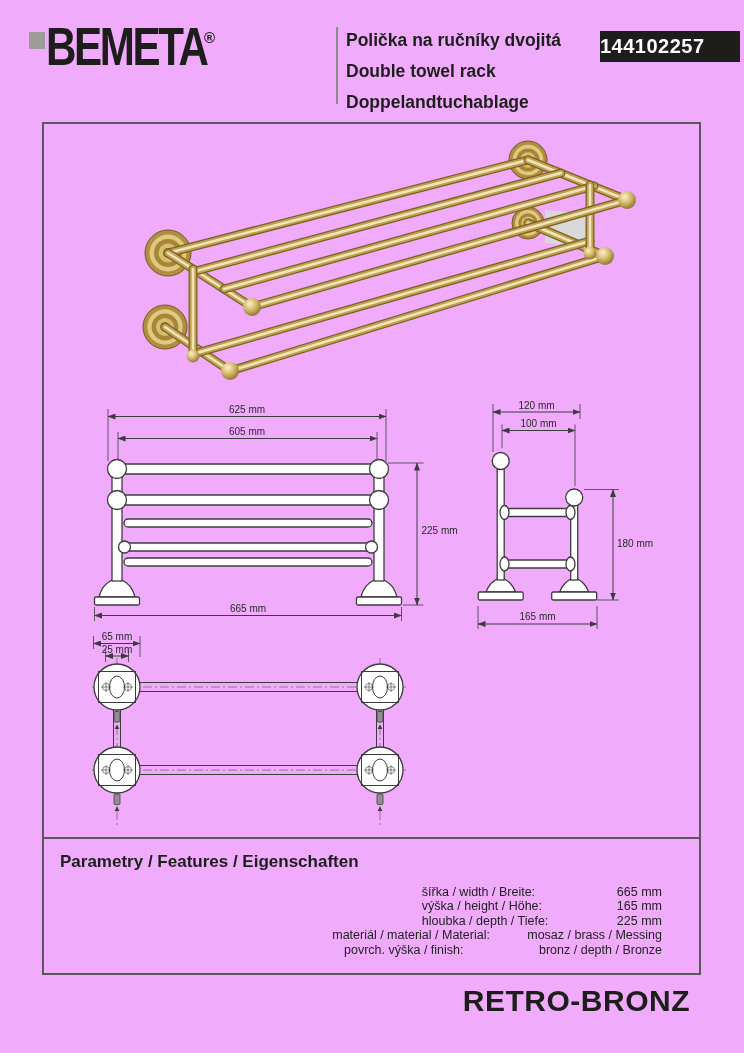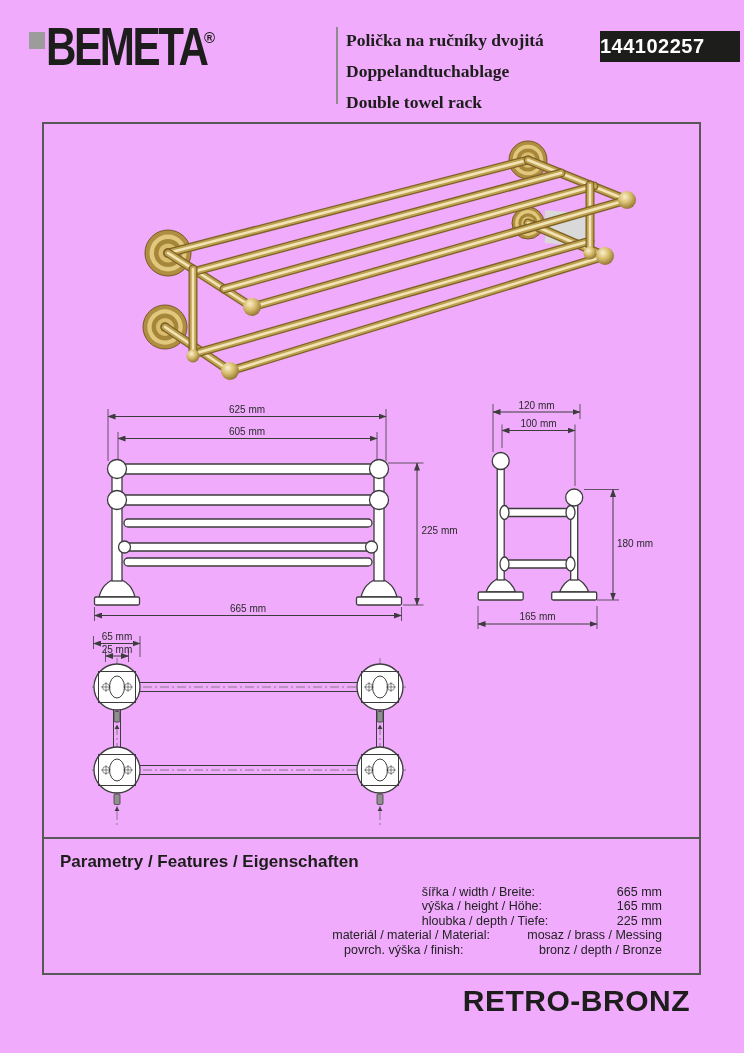--- a/index.html
+++ b/index.html
@@ -7,21 +7,21 @@
         font-family:"Liberation Sans",sans-serif;color:#1d1d1b;overflow:hidden;}
   .abs{position:absolute;}
 
   
   .logo-square{left:29px;top:32px;width:16px;height:17px;background:#9c9c9b;}
   .logo-text{left:46px;top:20px;font-size:54px;line-height:52px;font-weight:bold;
              letter-spacing:-3px;transform:scaleX(.78);transform-origin:0 0;white-space:nowrap;}
   .logo-reg{left:204px;top:29px;font-size:15px;font-weight:bold;}
   .header-divider{left:336px;top:27px;width:2px;height:77px;background:#8c8c8c;}
   .titles{left:346px;top:25px;}
-  .titles div{height:31px;line-height:31px;font-size:17.5px;font-weight:bold;white-space:nowrap;font-family:Liberation Serif, serif;}
+  .titles div{height:31px;line-height:31px;font-size:17.5px;font-weight:bold;white-space:nowrap;}
   .code-badge{left:600px;top:31px;width:140px;height:31px;background:#1d1d1b;color:#ffffff;
               font-size:20px;font-weight:bold;line-height:31px;box-sizing:border-box;
               letter-spacing:.5px;}
 
   
   .content-frame{left:42px;top:122px;width:659px;height:853px;border:2px solid #585858;box-sizing:border-box;}
   .inner-hr{left:44px;top:837px;width:655px;height:2px;background:#585858;}
 
   
   svg{position:absolute;overflow:visible;}
@@ -48,22 +48,22 @@
 <body>
 
 <div class="page">
 
   <div class="abs logo-square"></div>
   <div class="abs logo-text">BEMETA</div>
   <div class="abs logo-reg">®</div>
   <div class="abs header-divider"></div>
   <div class="abs titles">
     <div>Polička na ručníky dvojitá</div>
+    <div>Double towel rack</div>
     <div>Doppelandtuchablage</div>
-    <div>Double towel rack</div>
   </div>
   <div class="abs code-badge">144102257</div>
 
   <div class="abs content-frame"></div>
 
   <svg style="left:60px;top:130px;" width="640" height="265" viewBox="60 130 640 265">
     <defs>
       <radialGradient id="ballg" cx="38%" cy="32%" r="75%">
         <stop offset="0%" stop-color="#f8f0cd"></stop>
           <stop offset="45%" stop-color="#d9bd6e"></stop>

